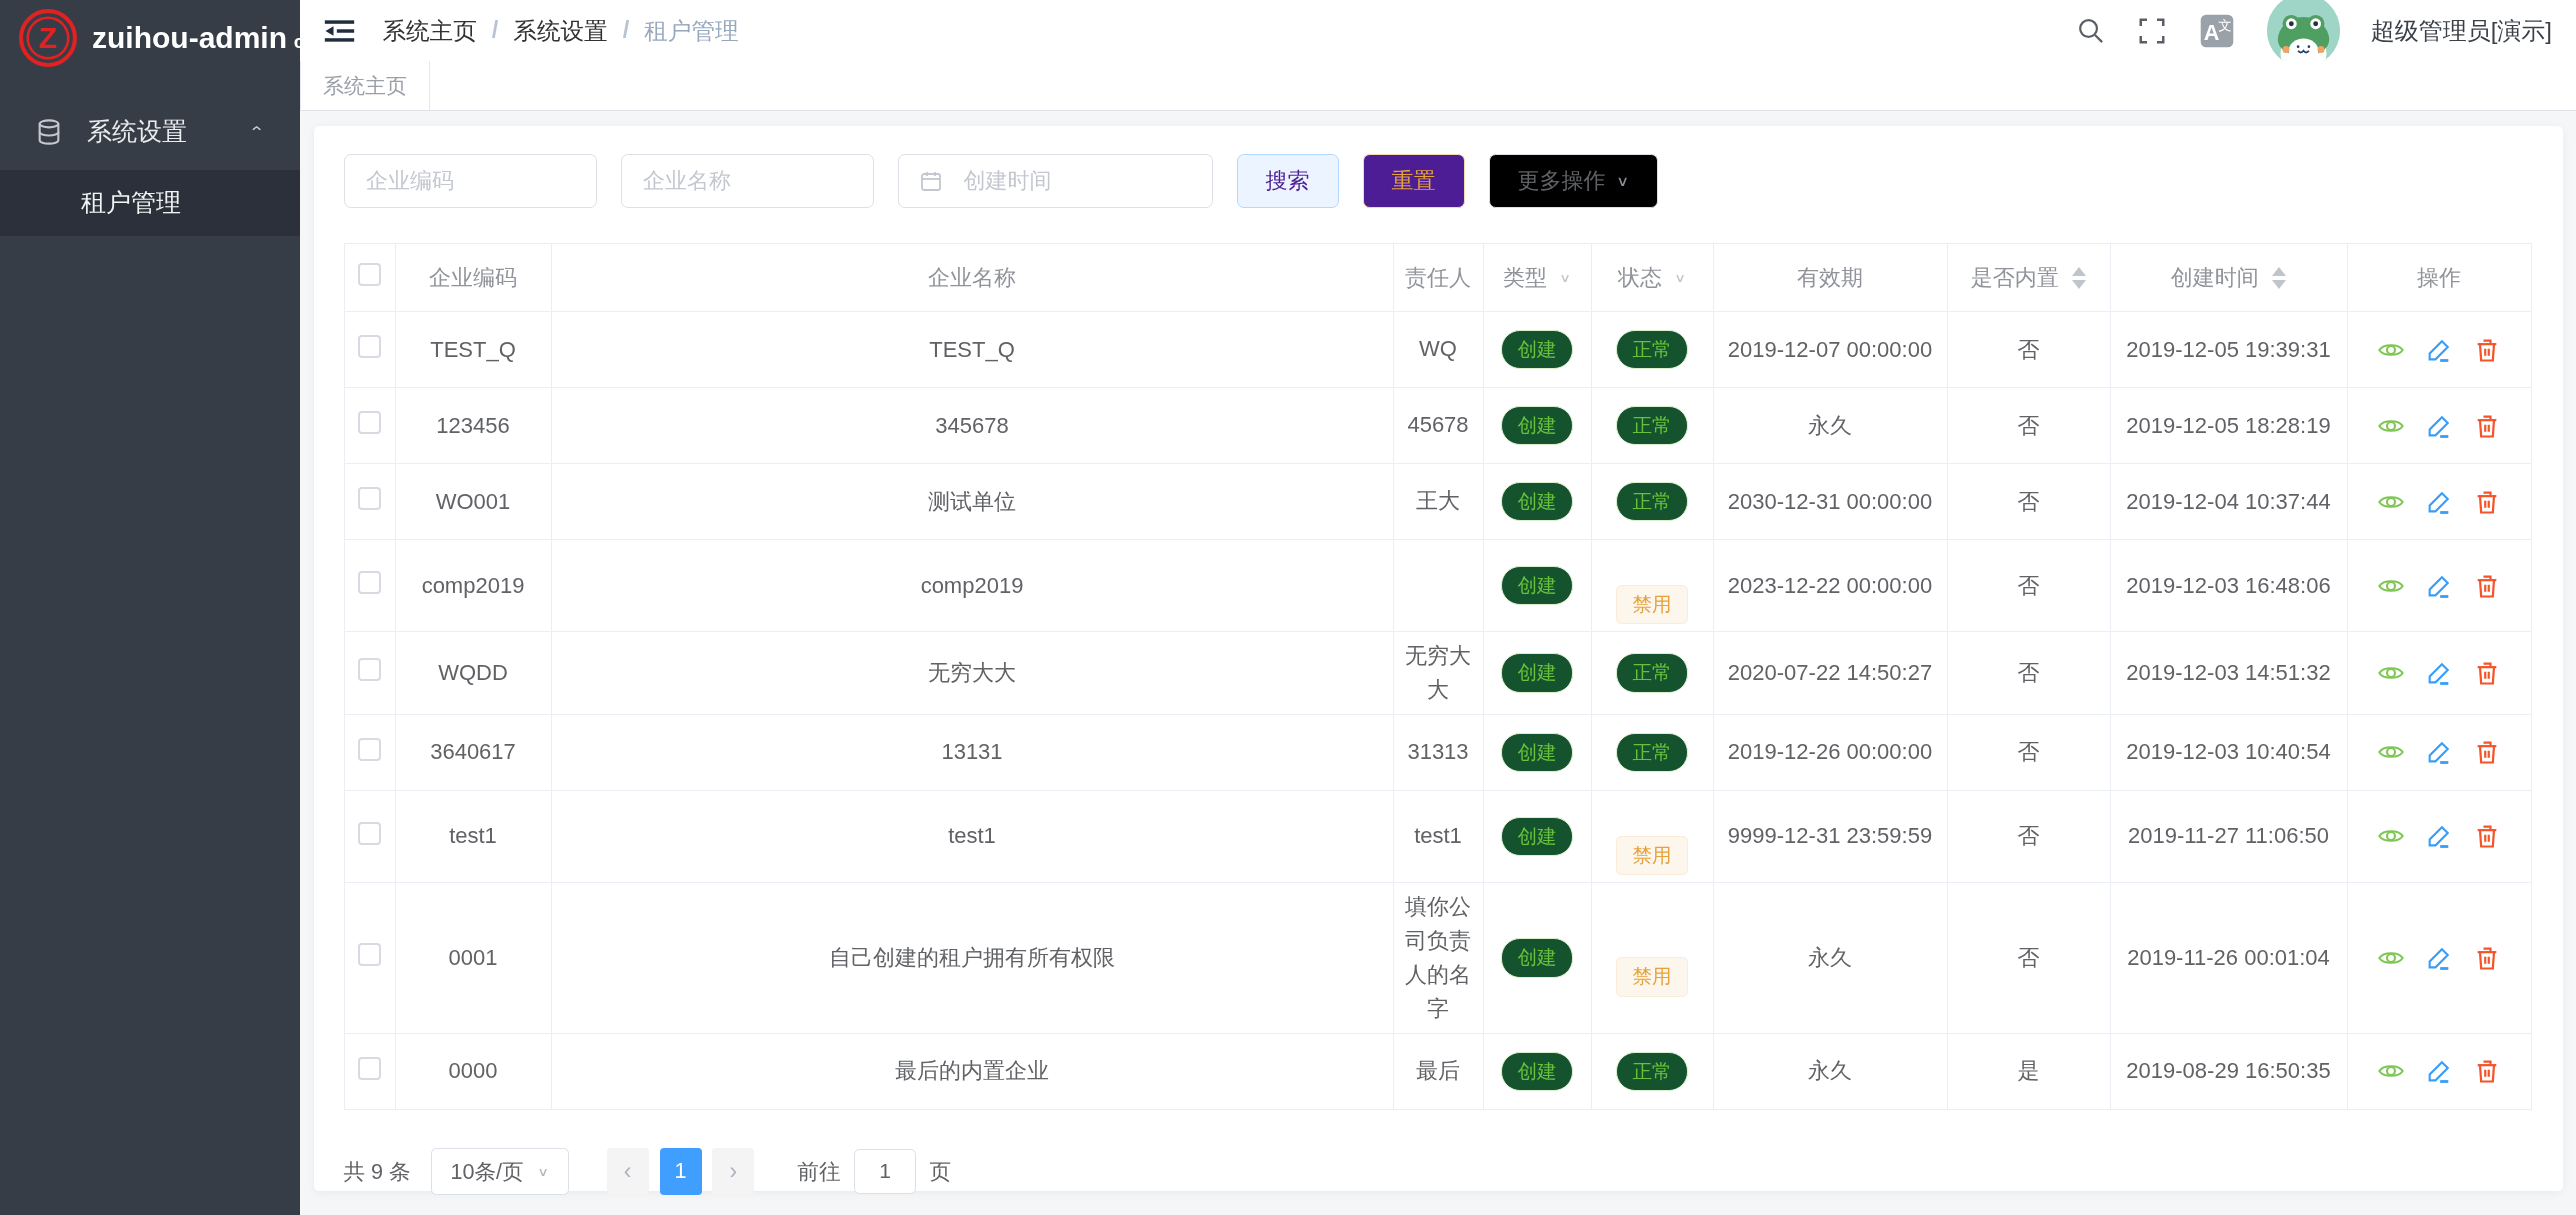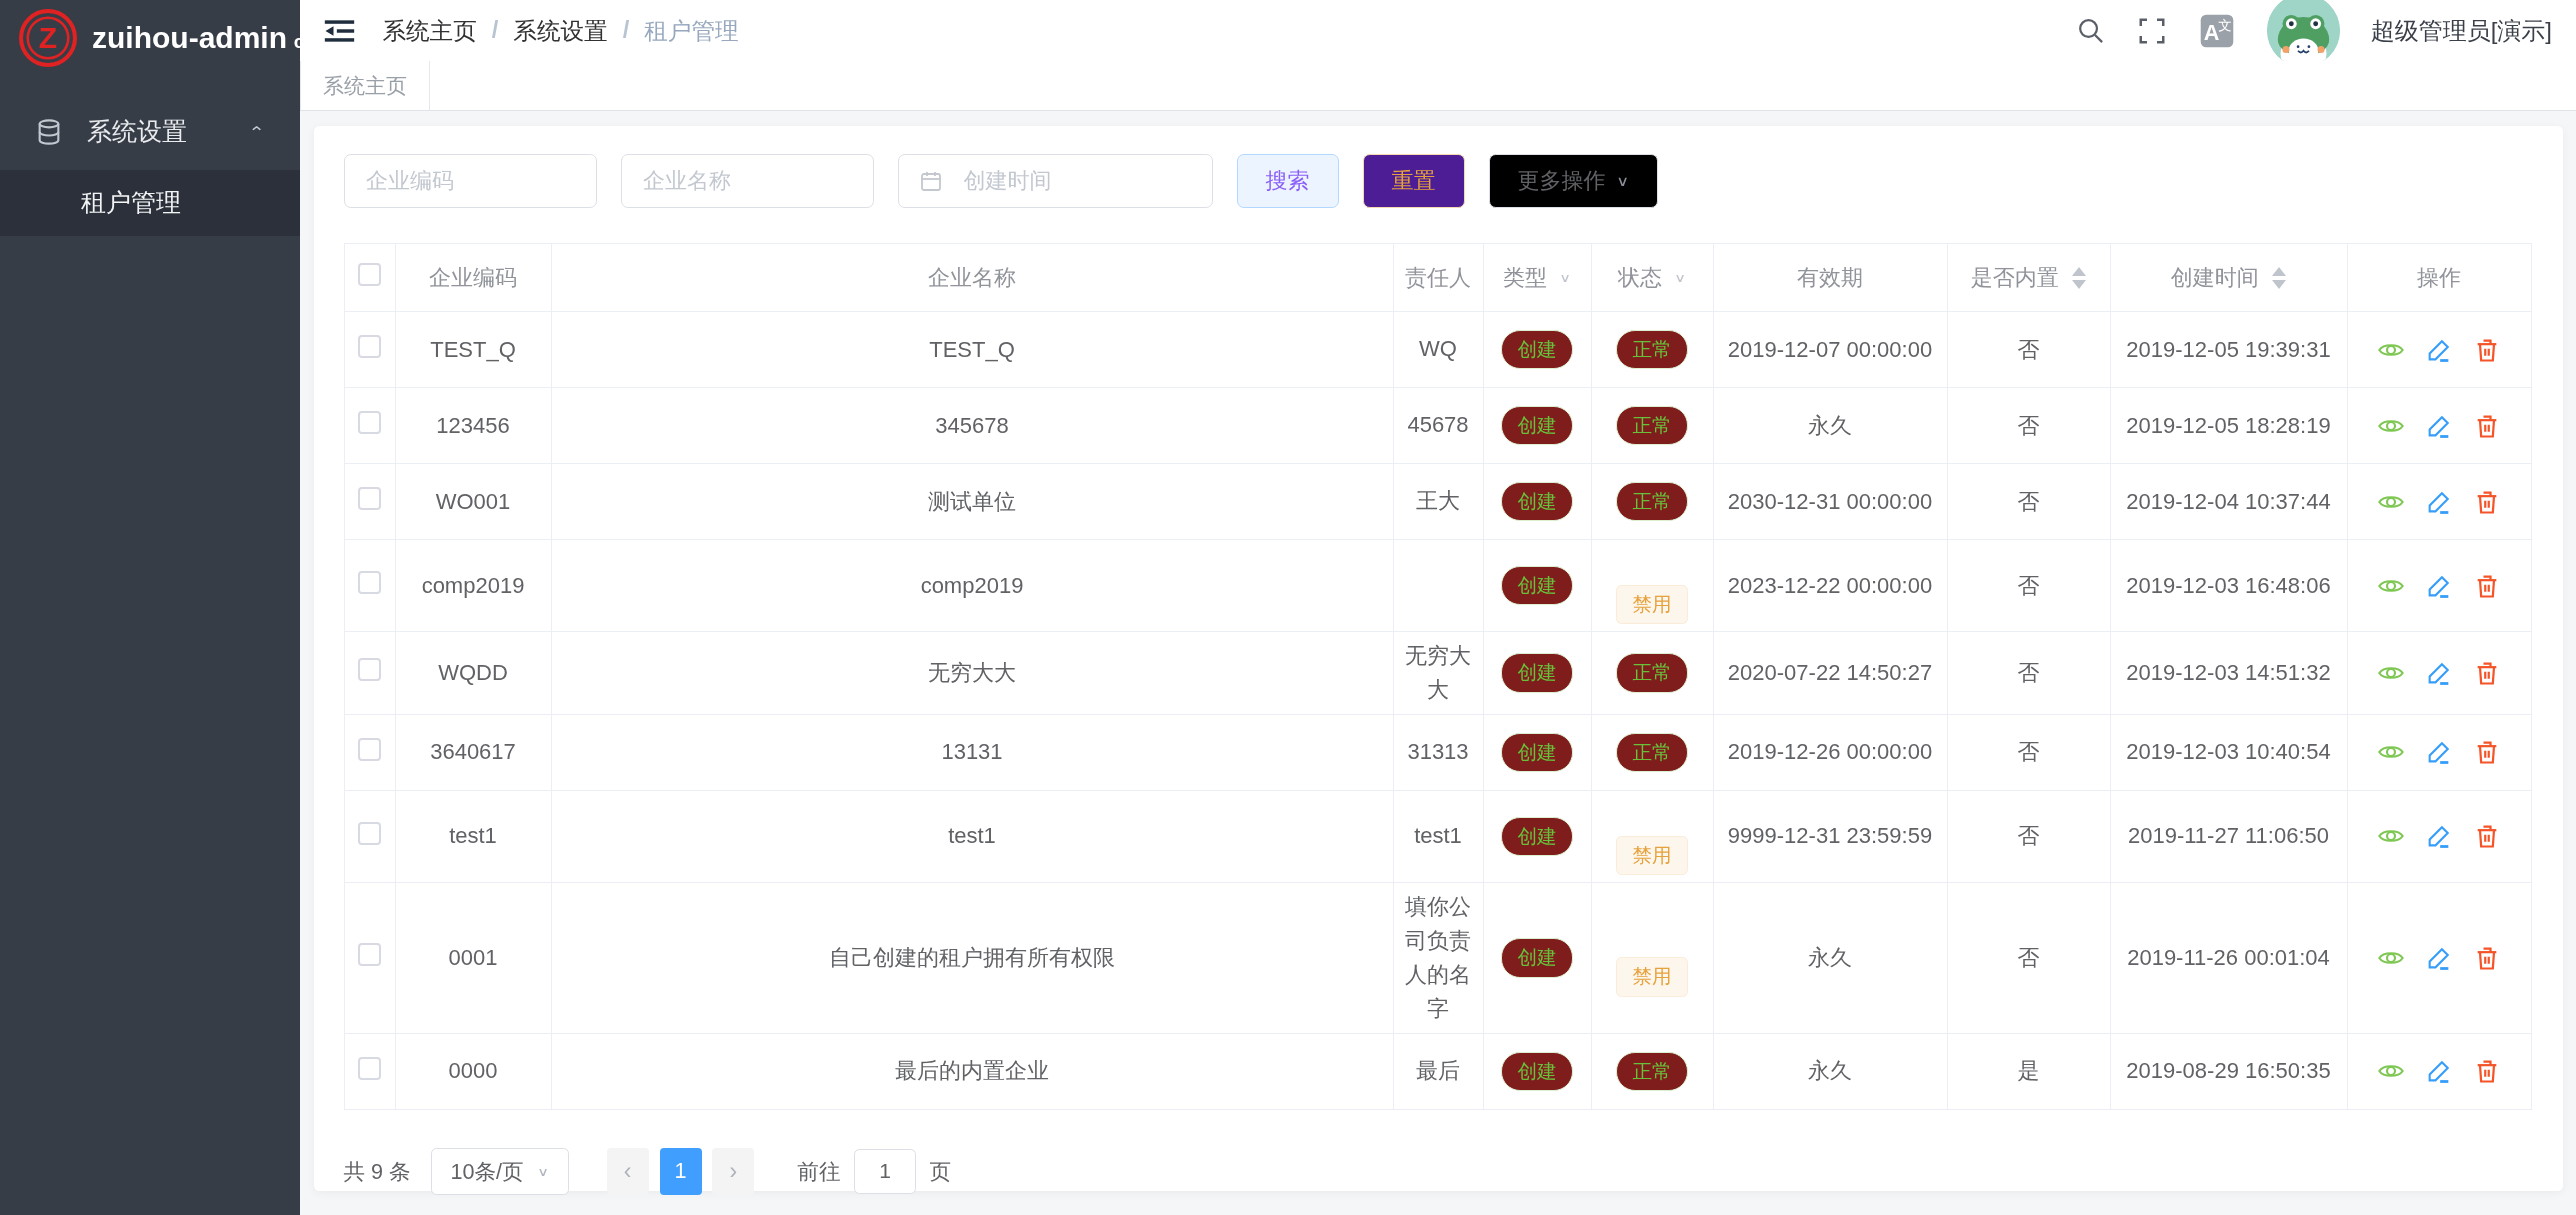--- a/index.html
+++ b/index.html
@@ -39,40 +39,40 @@
   .card { background:#fff; border-radius:5.4px; height:1065px; padding:28px 30px; box-shadow:0 2px 9.5px rgba(0,0,0,.05); }
 
   
   .filter-row { display:flex; align-items:center; gap:24px; }
   .f-input { height:54px; width:253px; border:1.4px solid #dcdfe6; border-radius:6.8px; padding:0 21.6px; font-size:22px; color:#606266; outline:none; font-family:inherit; background:#fff; }
   .f-input::placeholder { color:#c3c7cf; }
   .date-wrap { position:relative; }
   .date-wrap .f-input { width:315px; padding-left:65px; }
   .date-icon { position:absolute; left:21.6px; top:15px; pointer-events:none; display:flex; }
   .btn { height:54px; border-radius:6.8px; font-size:22px; padding:0 28px; display:flex; align-items:center; gap:10.8px; border:1.4px solid transparent; cursor:pointer; font-family:inherit; }
-  .btn-search { background:#ecf5ff; border-color:#b3d8ff; color:#8b5cf6; }
+  .btn-search { background:#ecf5ff; border-color:#b3d8ff; color:#4c1d95; }
   .btn-reset { background:#4c1d95; border-color:#f5dab1; color:#e6a23c; }
   .btn-more { background:#000000; border-color:#dcdfe6; color:#606266;text-align:center; }
   .btn-more .caret { font-size:17.6px; color:#8a8f99; transform:scaleY(.8); }
 
   
   table.grid { border-collapse:collapse; table-layout:fixed; width:2188px; margin-top:35px; font-size:22px; color:#606266; }
   .grid th, .grid td { border:1.4px solid #ebeef5; text-align:center; vertical-align:middle; padding:6.8px 9.5px; overflow:hidden; }
   .grid th { height:68px; color:#909399; font-weight:500; background:#fff; }
   .grid td { height:76px; background:#fff; }
   .grid tr.tall td { height:130px; }
   .th-inner { display:inline-flex; align-items:center; gap:6.8px; }
   .sort-carets { display:inline-flex; flex-direction:column; gap:4px; margin-left:6.8px; }
   .sort-carets i { width:0; height:0; border-left:7.4px solid transparent; border-right:7.4px solid transparent; display:block; }
   .caret-up { border-bottom:9.5px solid #c0c4cc; }
   .caret-down { border-top:9.5px solid #c0c4cc; }
   .filter-caret { color:#c0c4cc; font-size:16px; margin-left:5.4px; transform:scaleY(.75); }
   .checkbox { width:23px; height:23px; border:2px solid #d7dae2; border-radius:4px; background:#fff; display:inline-block; cursor:pointer; }
   .tag { display:inline-block; padding:6px 15px; font-size:19.6px; border-radius:5.4px; border:1.4px solid; line-height:1.3; }
-  .tag-success { color:#67c23a; background:#7f1d1d; border-color:#dcf0cf;border-radius:19px; }
+  .tag-success { color:#67c23a; background:#14532d; border-color:#dcf0cf;border-radius:19px; }
   .tag-warning { color:#e6a23c; background:#fdf6ec; border-color:#faecd8;margin-top:38px; }
   .ops { display:flex; align-items:center; justify-content:center; gap:20px; }
   .ops .op { display:flex; cursor:pointer; }
   .owner-wrap { line-height:1.55; }
 
   
   .pagination { display:flex; align-items:center; margin-top:38px; font-size:21.6px; color:#606266; }
   .pg-total { margin-right:20px; }
   .page-select { width:138px; height:47px; border:1.4px solid #dcdfe6; border-radius:5.4px; display:flex; align-items:center; justify-content:center; gap:13.5px; color:#606266; cursor:pointer; background:#fff; }
   .page-select .caret { color:#b0b4bc; font-size:16px; transform:scaleY(.75); }

